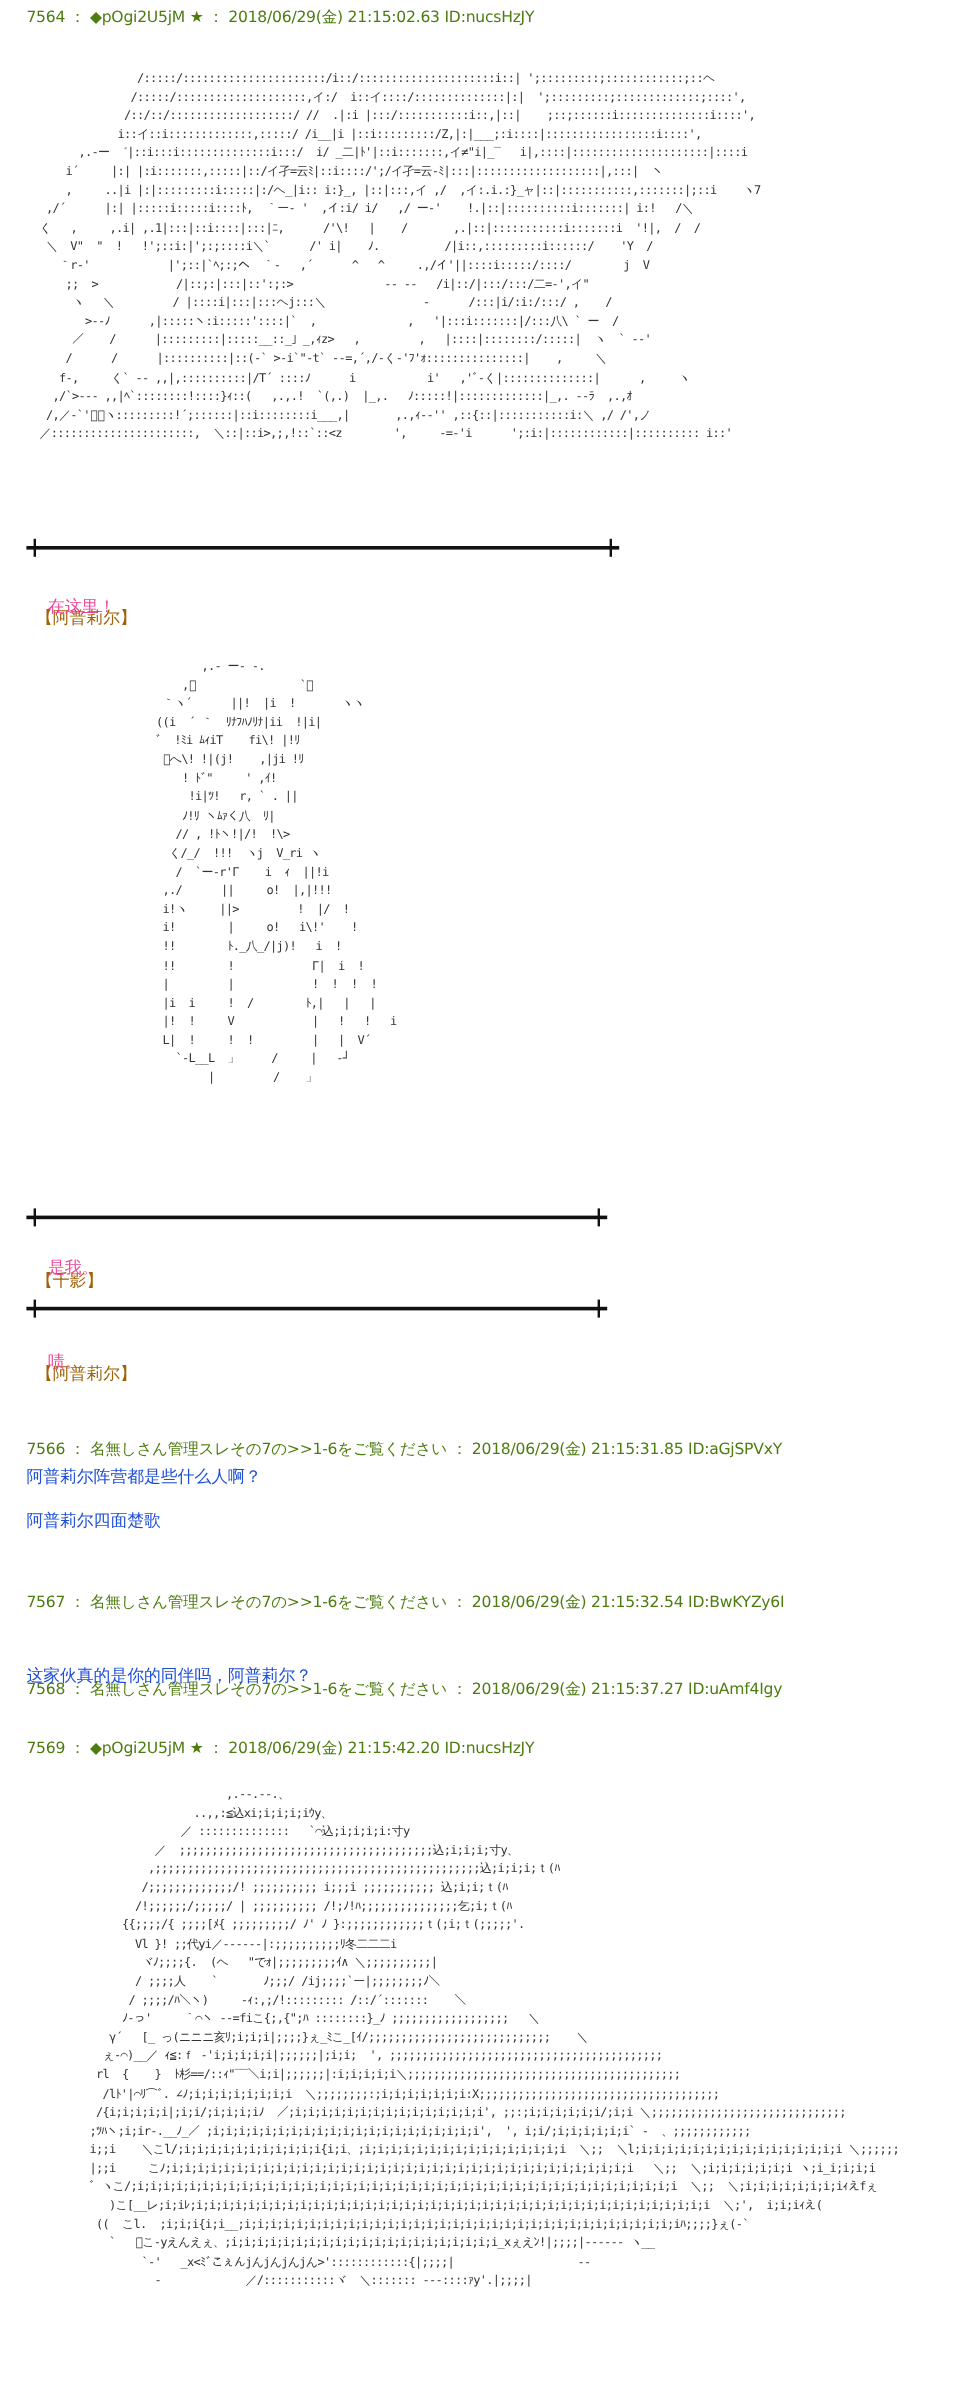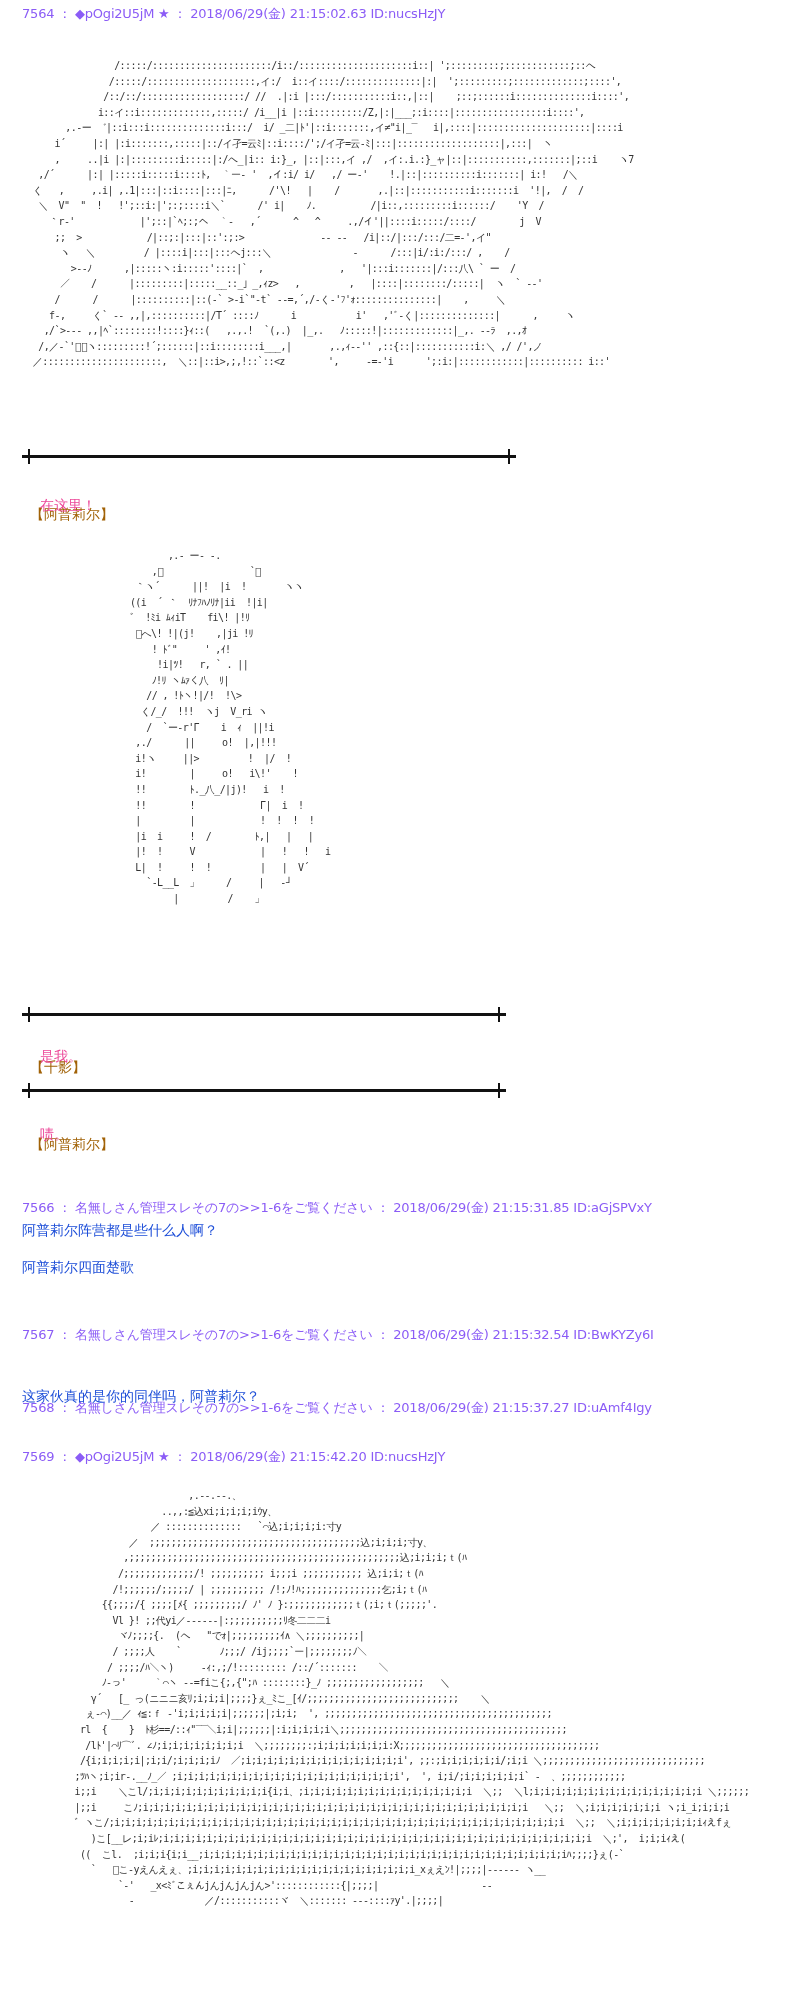--- a/index.html
+++ b/index.html
@@ -2,21 +2,21 @@
 <html><head>
   <meta charset="utf-8">
   <style>
     html, body { margin: 0; padding: 0; background: #ffffff; }
     body {
       width: 800px; height: 2000px; overflow: hidden; position: relative;
       font-family: "DejaVu Sans", sans-serif; color: #222222;
     }
     .post-header {
       position: absolute; left: 22px; font-size: 13px; letter-spacing: -0.2px;
-      white-space: nowrap; color: #8b5cf6;
+      white-space: nowrap; color: #4d7c0f;
     }
     .post-body {
       position: absolute; left: 22px; font-size: 14px; white-space: nowrap; color: #1d4ed8;
     }
     .aa {
       position: absolute; margin: 0;
       font-family: "DejaVu Sans Mono", monospace;
       font-size: 10px; line-height: 15.6px; color: #333;
       white-space: pre; letter-spacing: -0.6px;
     }

